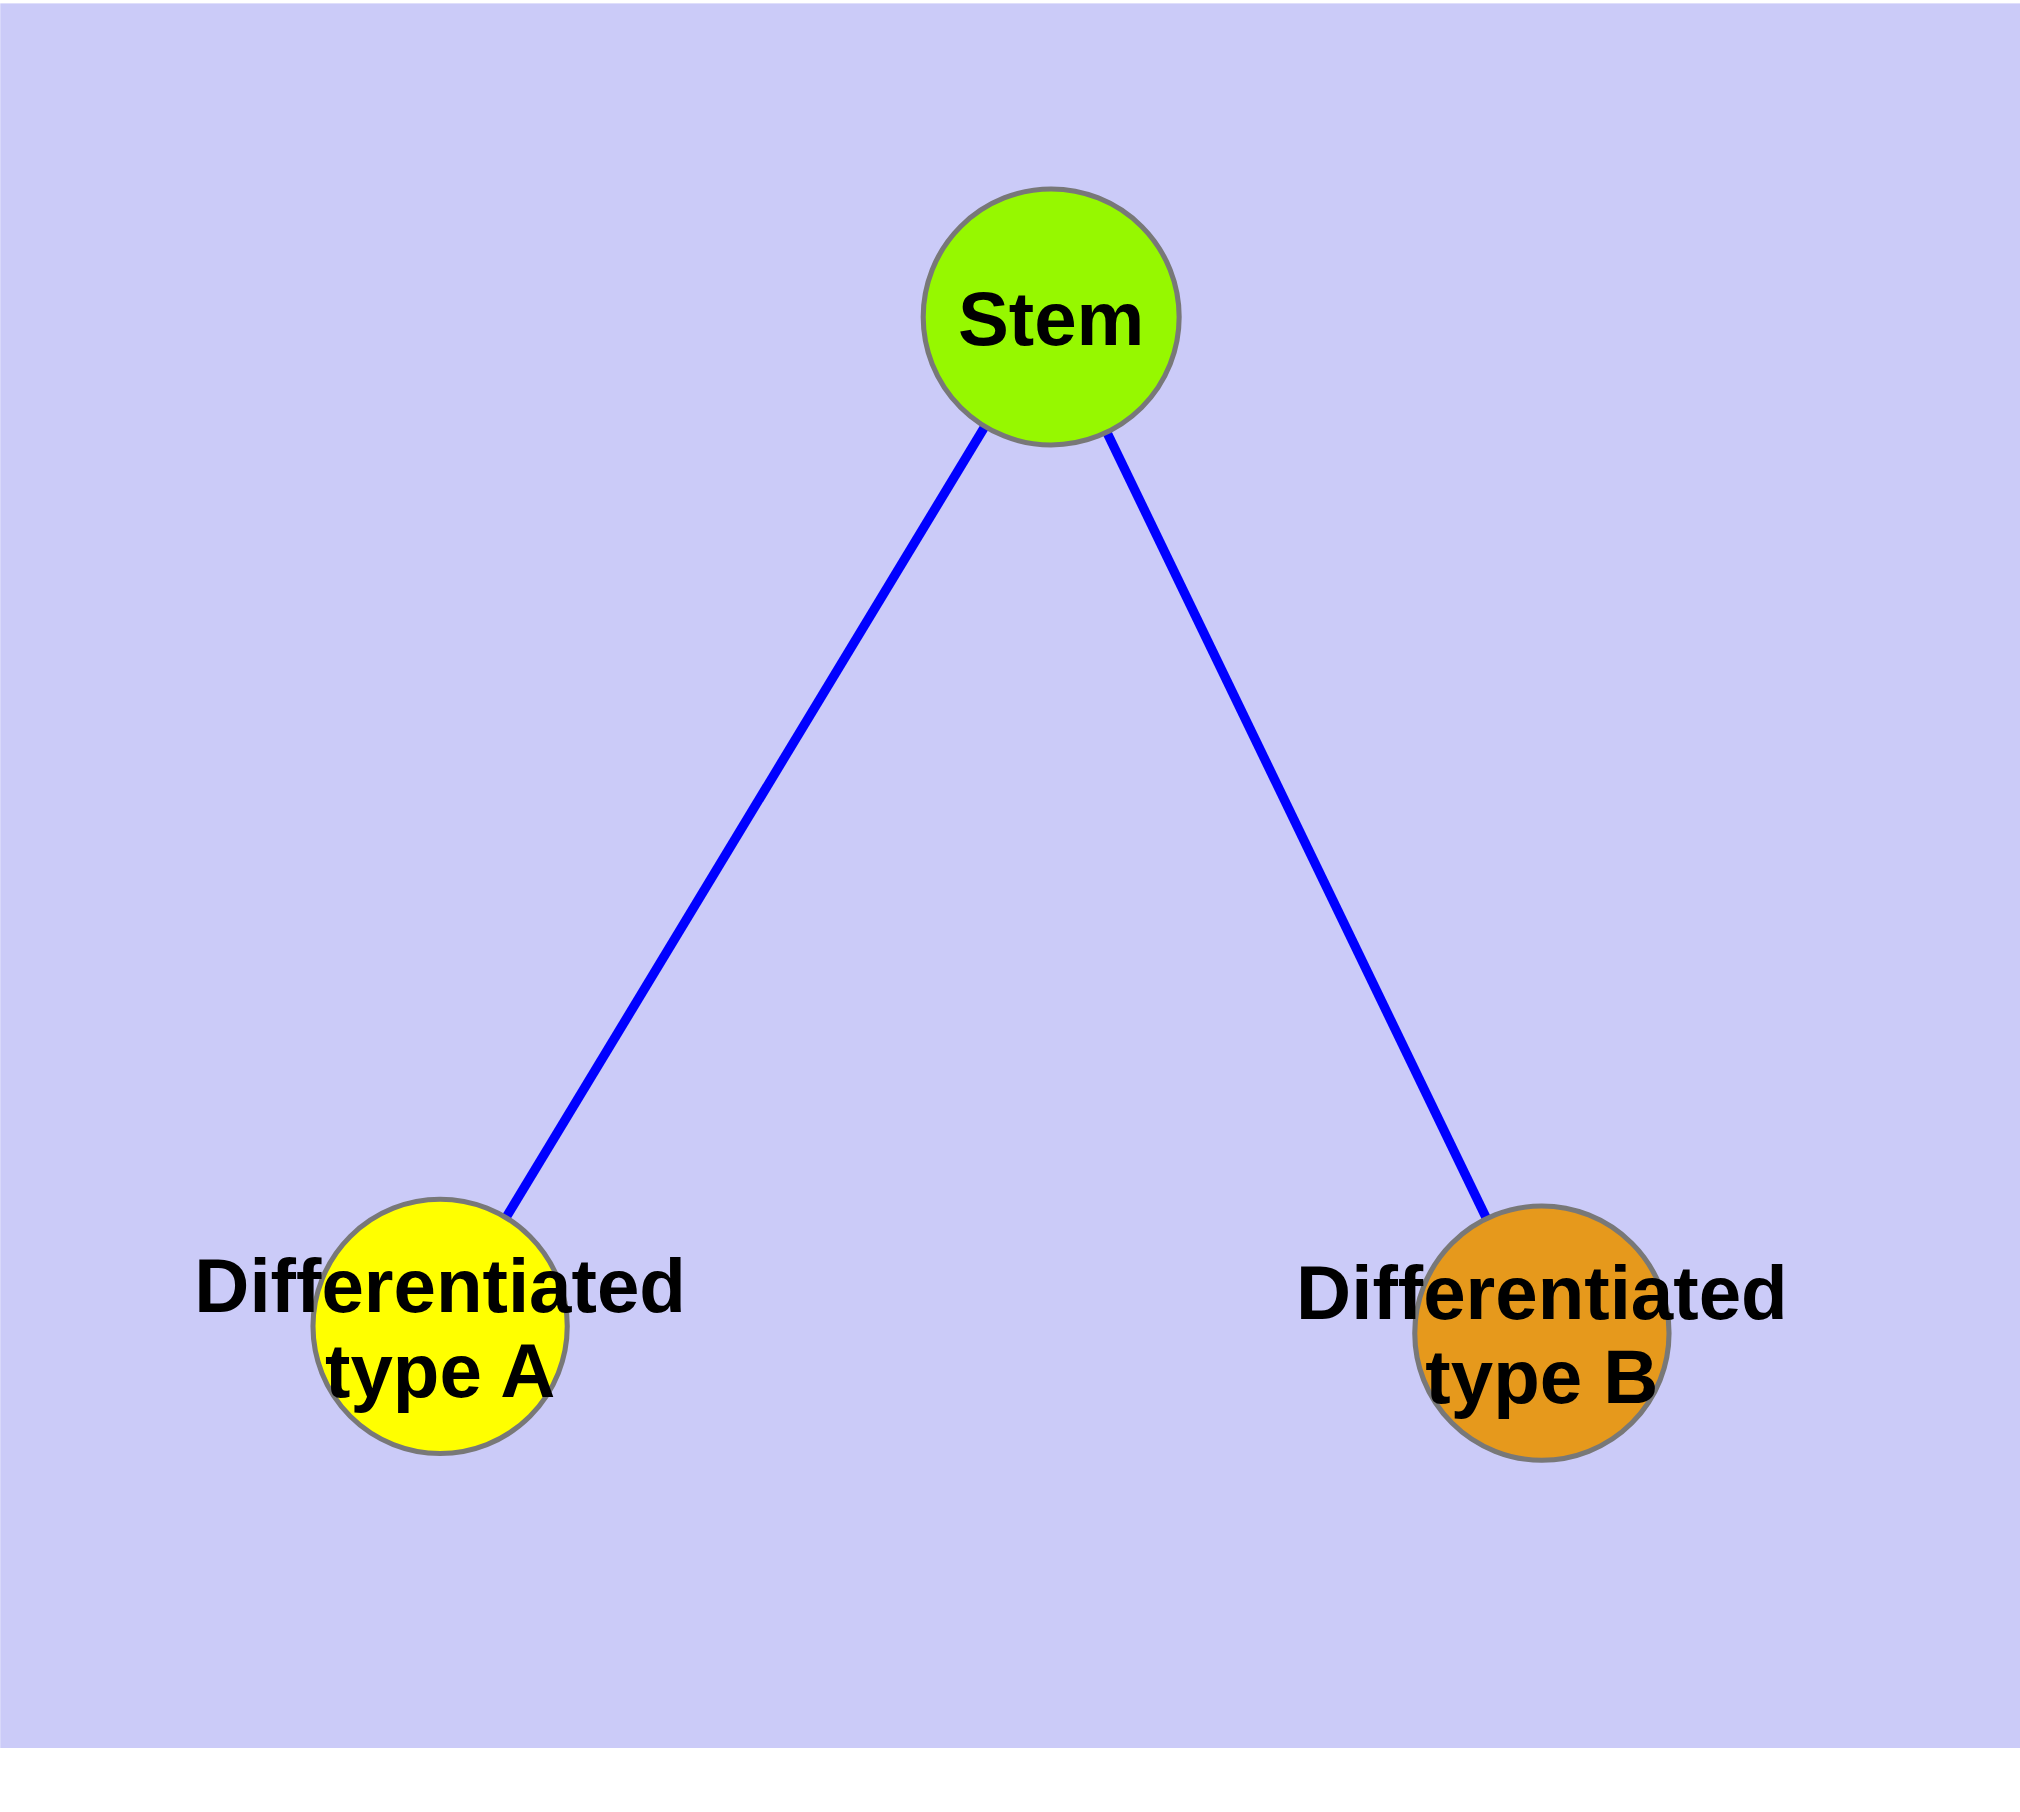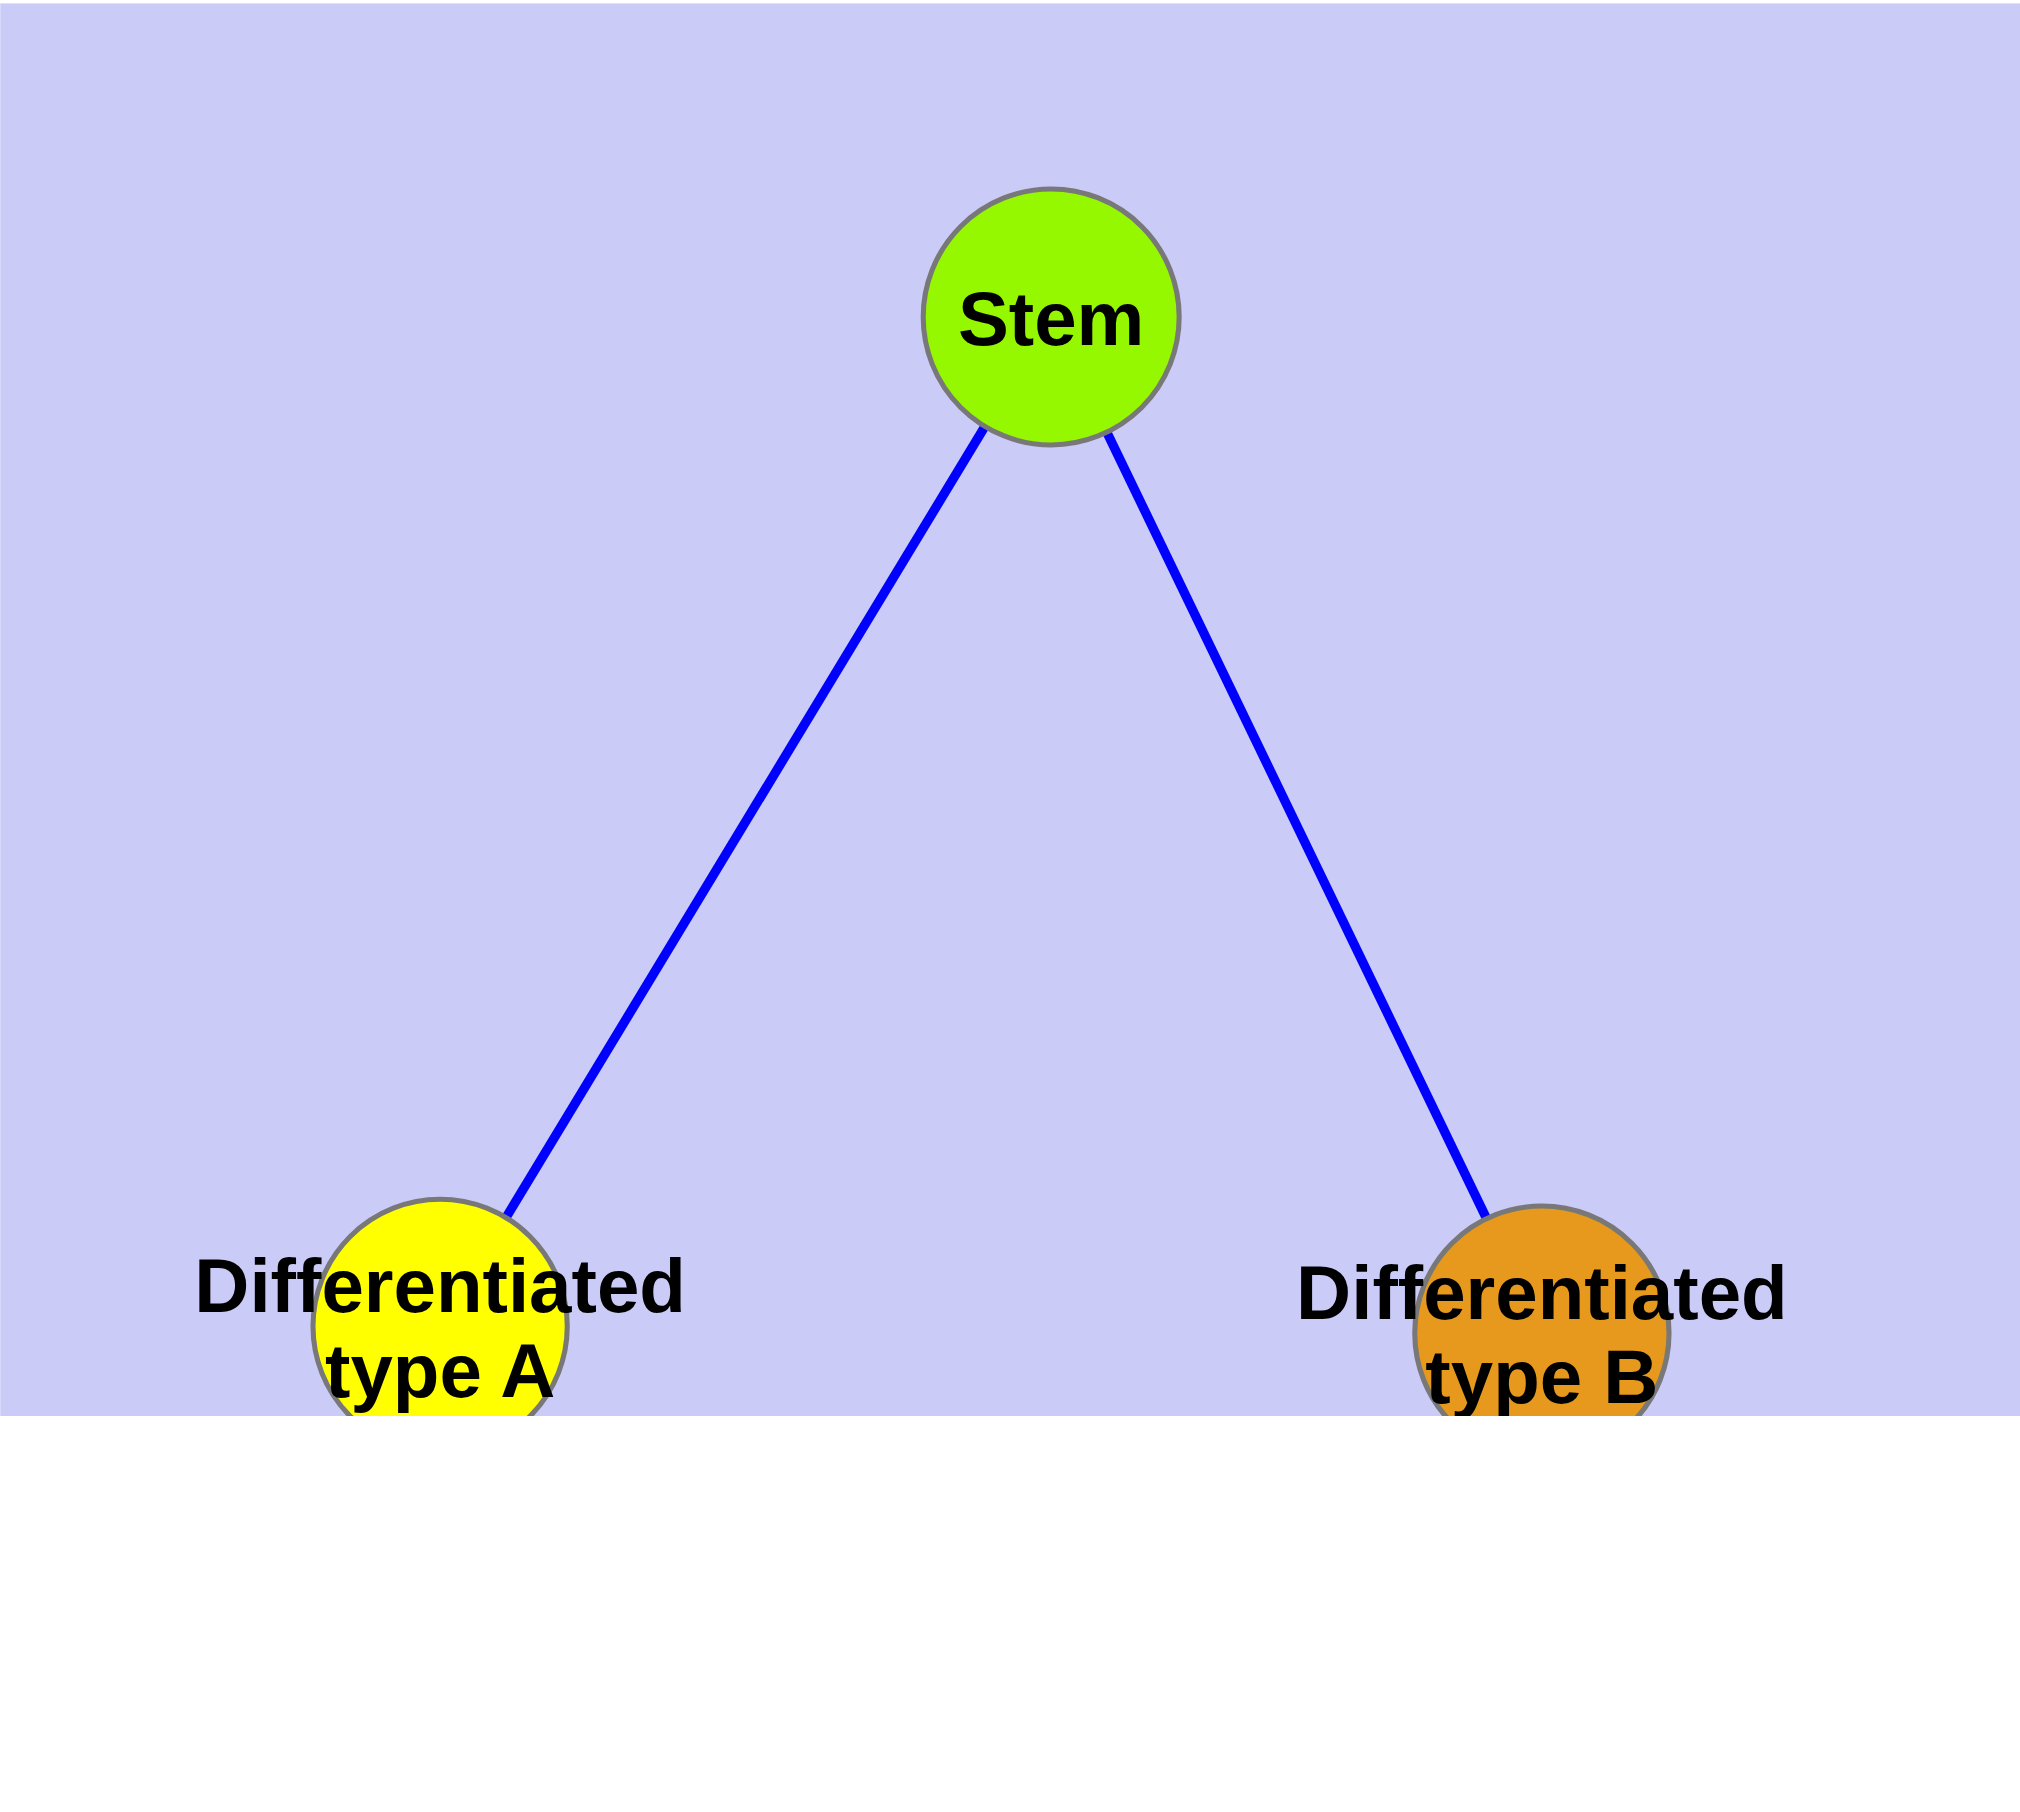--- a/index.html
+++ b/index.html
@@ -3,21 +3,21 @@
 <meta charset="utf-8">
 <style>
   html, body {
     margin: 0;
     padding: 0;
     background: #ffffff;
   }
   .page {
     position: relative;
     width: 2021px;
-    height: 1416px;
+    height: 1748px;
     background: #ffffff;
     overflow: hidden;
   }
   .page svg {
     position: absolute;
     left: 0;
     top: 0;
     display: block;
   }
   .page svg text {

